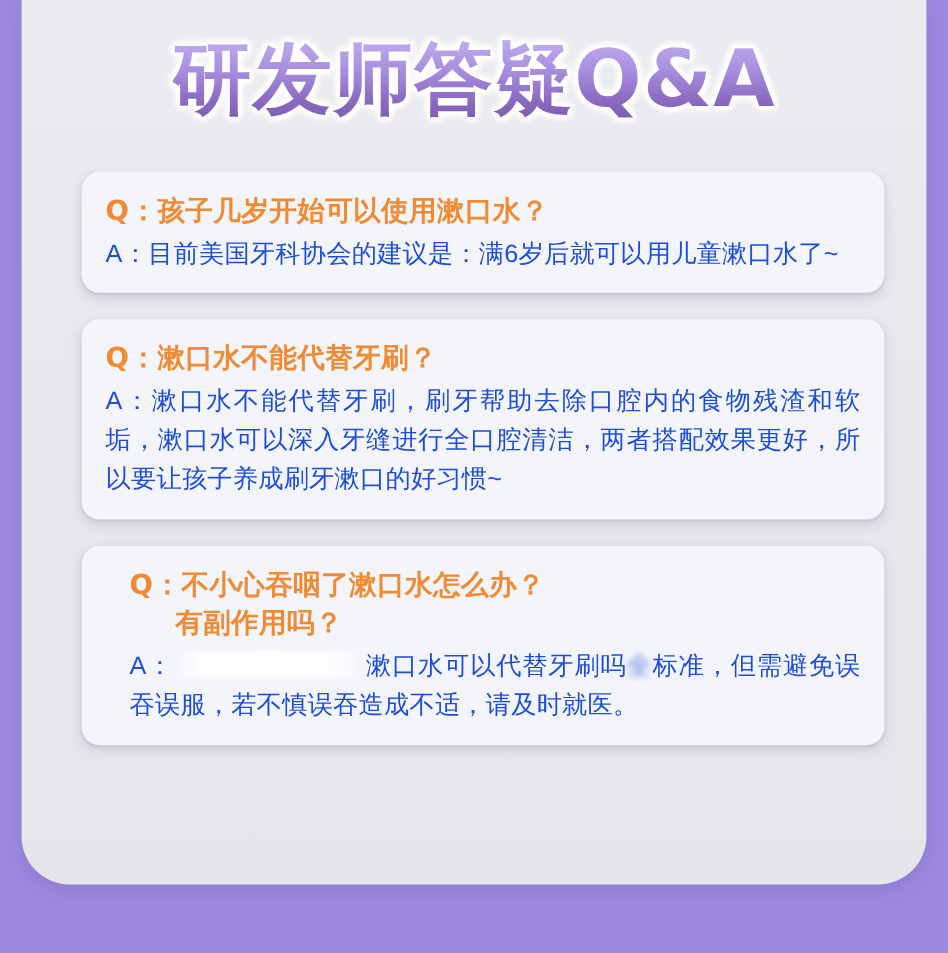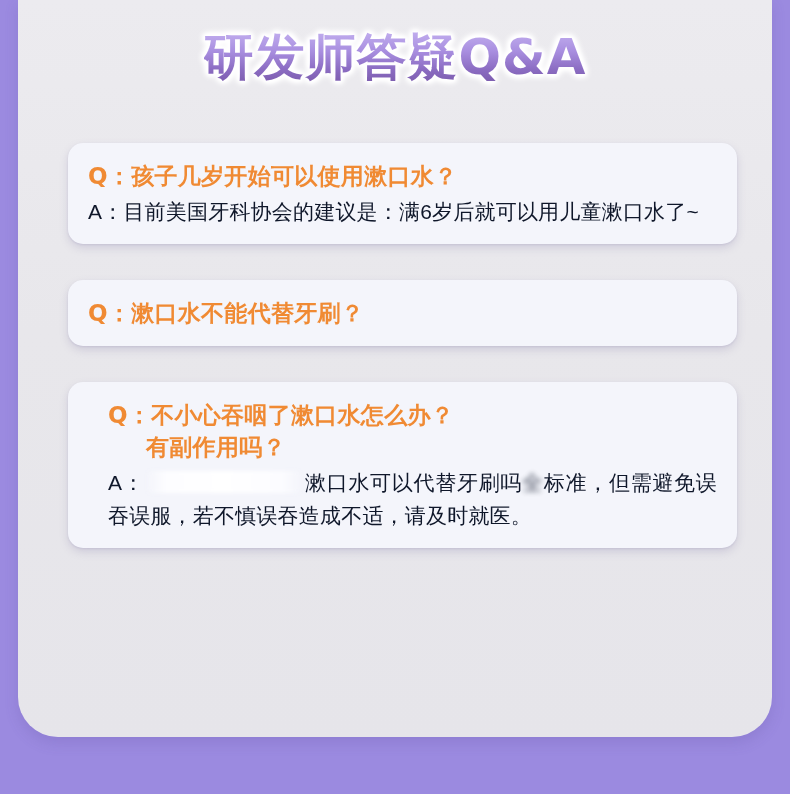--- a/index.html
+++ b/index.html
@@ -41,21 +41,21 @@
   .heading-wrap {
     position: absolute;
     left: 0;
     top: 30px;
     width: 754px;
     text-align: center;
   }
   .heading {
     display: inline-block;
     font-family: "DejaVu Sans", "Liberation Sans", sans-serif;
-    font-size: 50px;
+    font-size: 66px;
     font-weight: bold;
     letter-spacing: 1px;
     line-height: 1.1;
     background: linear-gradient(180deg, #c3b0ef 0%, #a98fe0 38%, #8b6cc2 72%, #7a5aab 100%);
     -webkit-background-clip: text;
     background-clip: text;
     color: transparent;
     -webkit-text-stroke: 0px transparent;
     filter: drop-shadow(0 0 2px #ffffff) drop-shadow(0 0 3px #ffffff)
             drop-shadow(1px 1px 1px rgba(255,255,255,0.95))
@@ -69,38 +69,38 @@
     top: 143px;
     width: 669px;
   }
   .card {
     position: relative;
     background: #f4f5fb;
     border-radius: 15px;
     box-shadow: 0 4px 9px rgba(120, 110, 160, 0.22),
                 0 1px 2px rgba(120, 110, 160, 0.14);
     padding: 17px 20px 16px 20px;
-    margin-bottom: 36px;
+    margin-bottom: 22px;
     box-sizing: border-box;
   }
   .card:last-child { margin-bottom: 0; padding-left: 40px; }
 
   .q-line {
     color: #f08a33;
     font-family: "DejaVu Sans", "Liberation Sans", sans-serif;
     font-weight: bold;
     font-size: 23px;
     line-height: 1.42;
     letter-spacing: 0.3px;
     white-space: pre;
   }
-  .q-line.indented { padding-left: 38px; font-family: Liberation Serif, serif; }
+  .q-line.indented { padding-left: 38px; }
 
   .a-line {
-    color: #0f172a;
+    color: #1d4ed8;
     font-size: 21px;
     line-height: 1.55;
     letter-spacing: 0.2px;
     margin-top: 3px;
     text-align: justify;
     text-justify: inter-character;
   }
   .a-line .a-prefix { white-space: pre; }
 
   
@@ -140,20 +140,23 @@
 
       <div class="card">
         <div class="q-line">Q：孩子几岁开始可以使用漱口水？</div>
         <div class="a-line">
           <span class="a-prefix">A：</span><span>目前美国牙科协会的建议是：满6岁后就可以用儿童漱口水了~</span>
         </div>
       </div>
 
       <div class="card">
         <div class="q-line">Q：漱口水不能代替牙刷？</div>
+        <div class="a-line">
+          <span class="a-prefix">A：</span><span>漱口水不能代替牙刷，刷牙帮助去除口腔内的食物残渣和软垢，漱口水可以深入牙缝进行全口腔清洁，两者搭配效果更好，所以要让孩子养成刷牙漱口的好习惯~</span>
+        </div>
       </div>
 
       <div class="card">
         <div class="q-line">Q：不小心吞咽了漱口水怎么办？</div>
         <div class="q-line indented">有副作用吗？</div>
         <div class="a-line">
           <span class="a-prefix">A：</span><span class="redacted"></span><span>漱口水可以代替牙刷吗</span><span class="blur-glyph">全</span><span>标准，但需避免误吞误服，若不慎误吞造成不适，请及时就医。</span>
         </div>
       </div>
 

